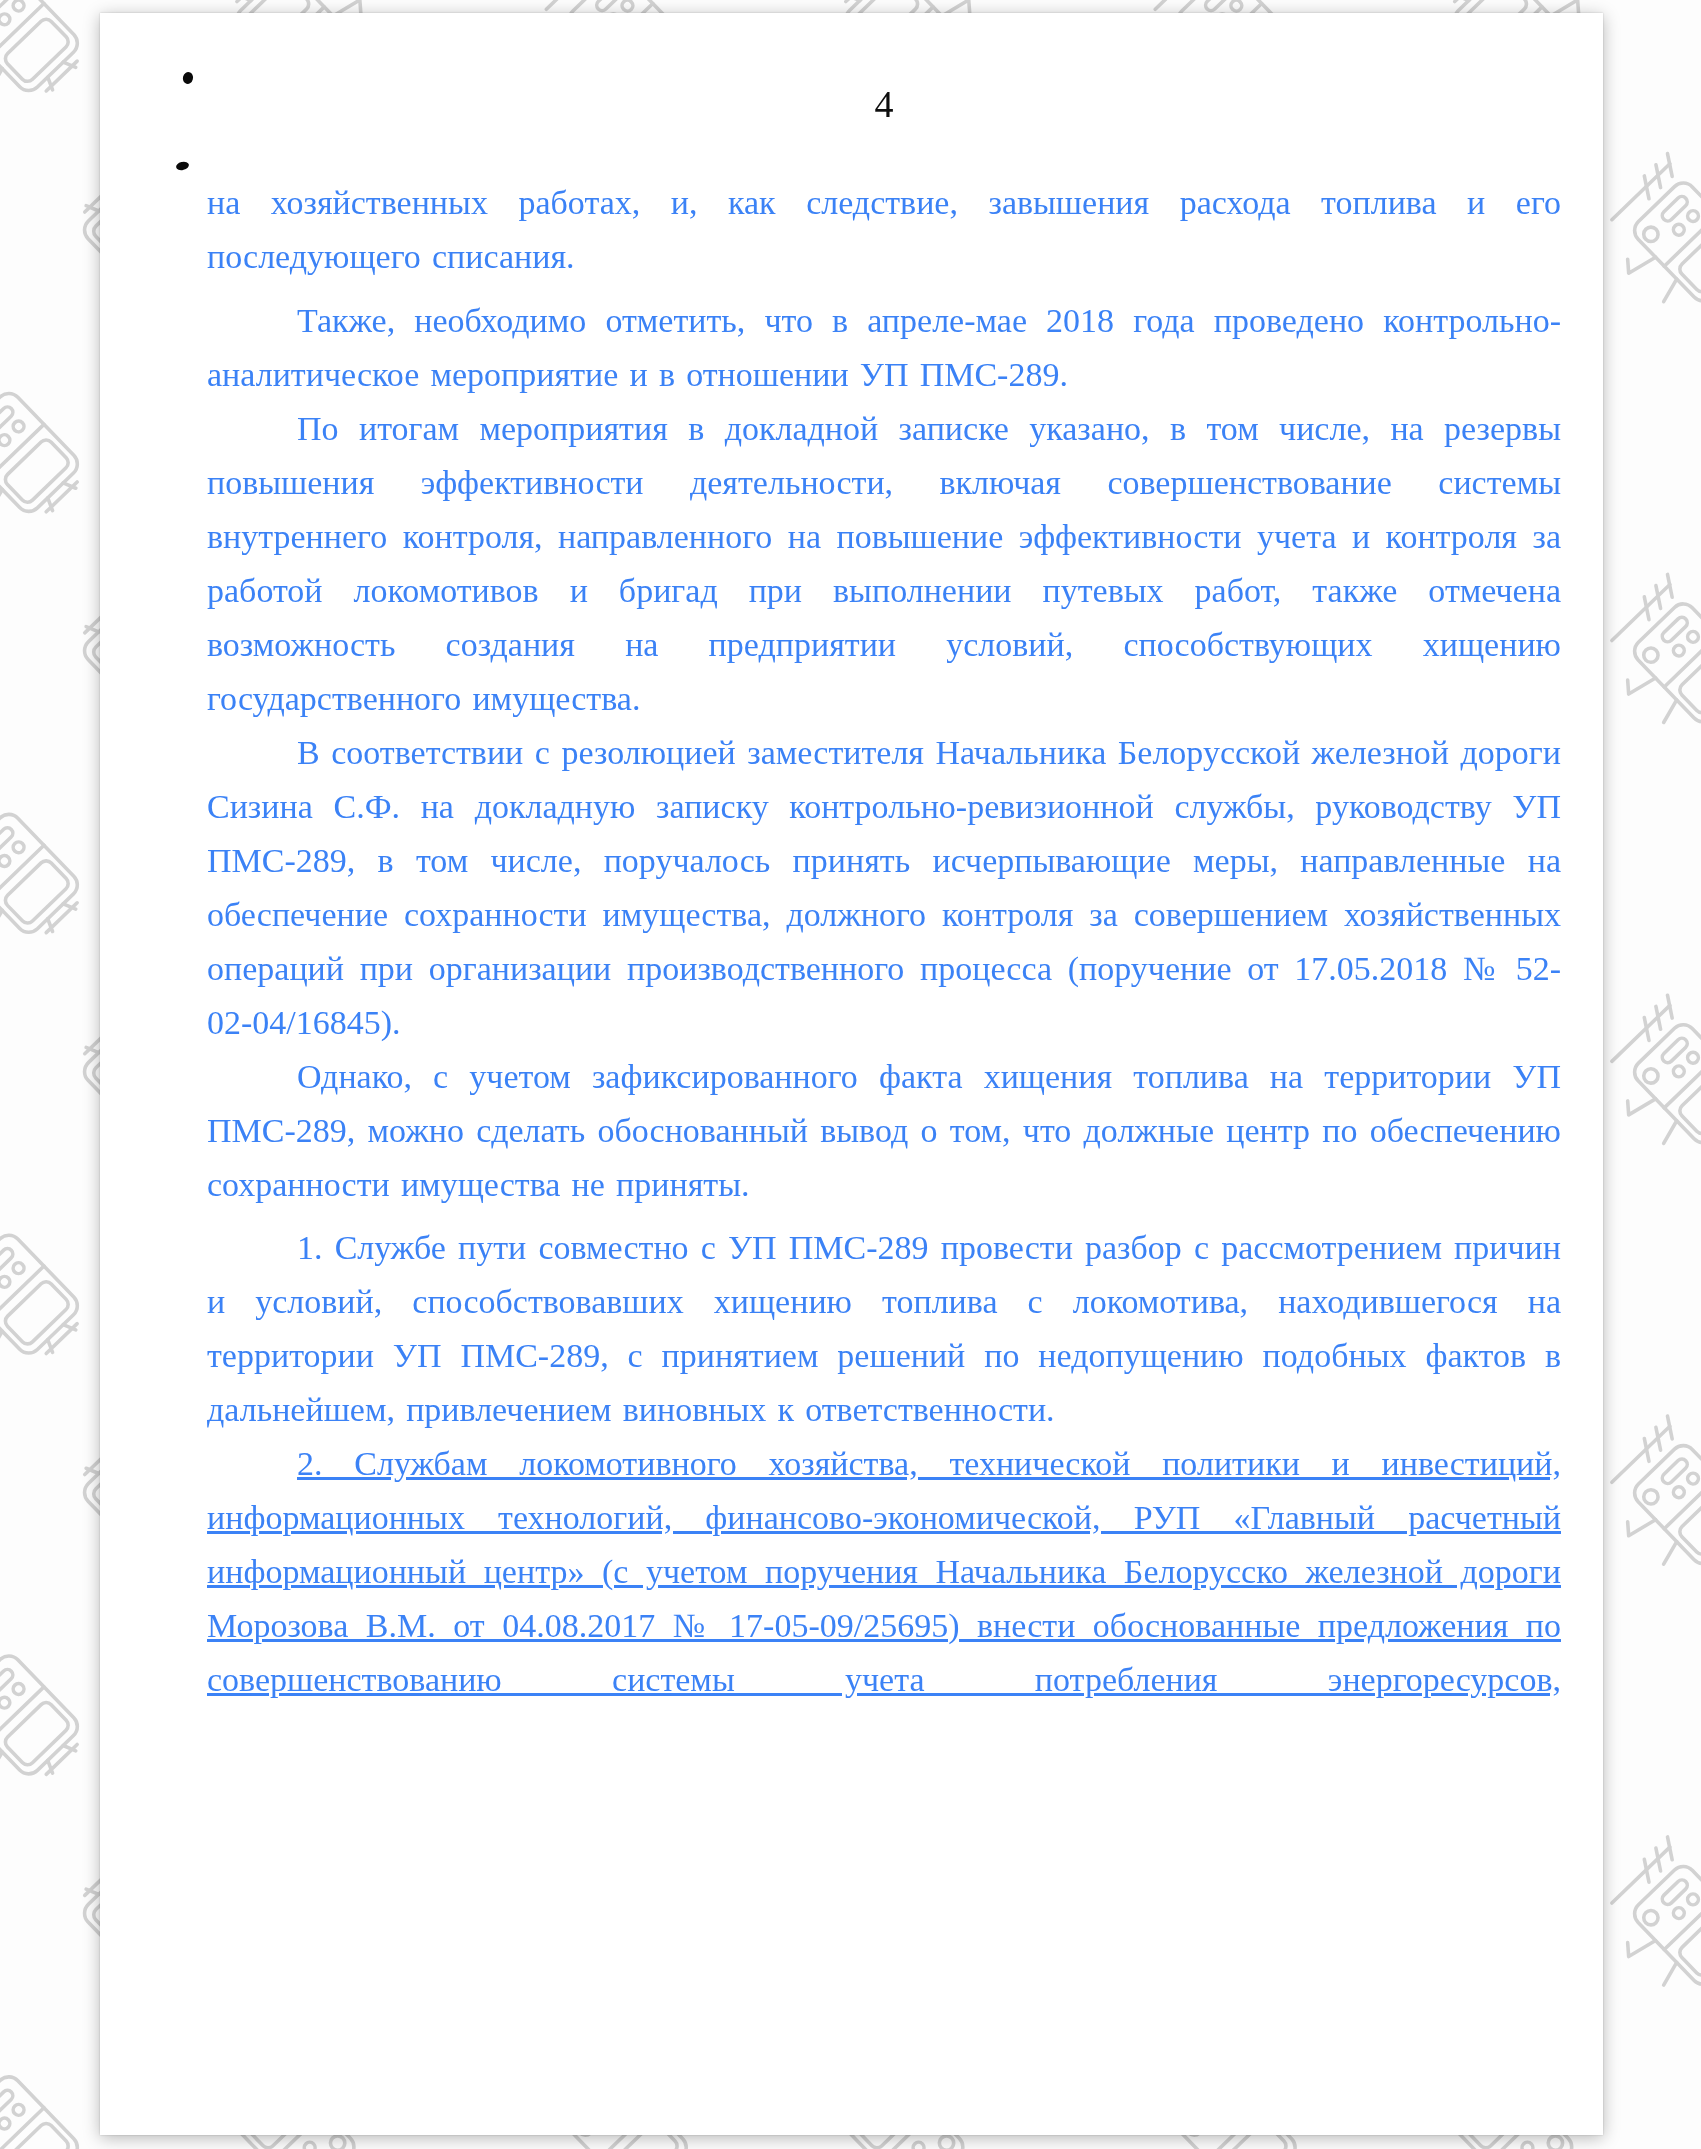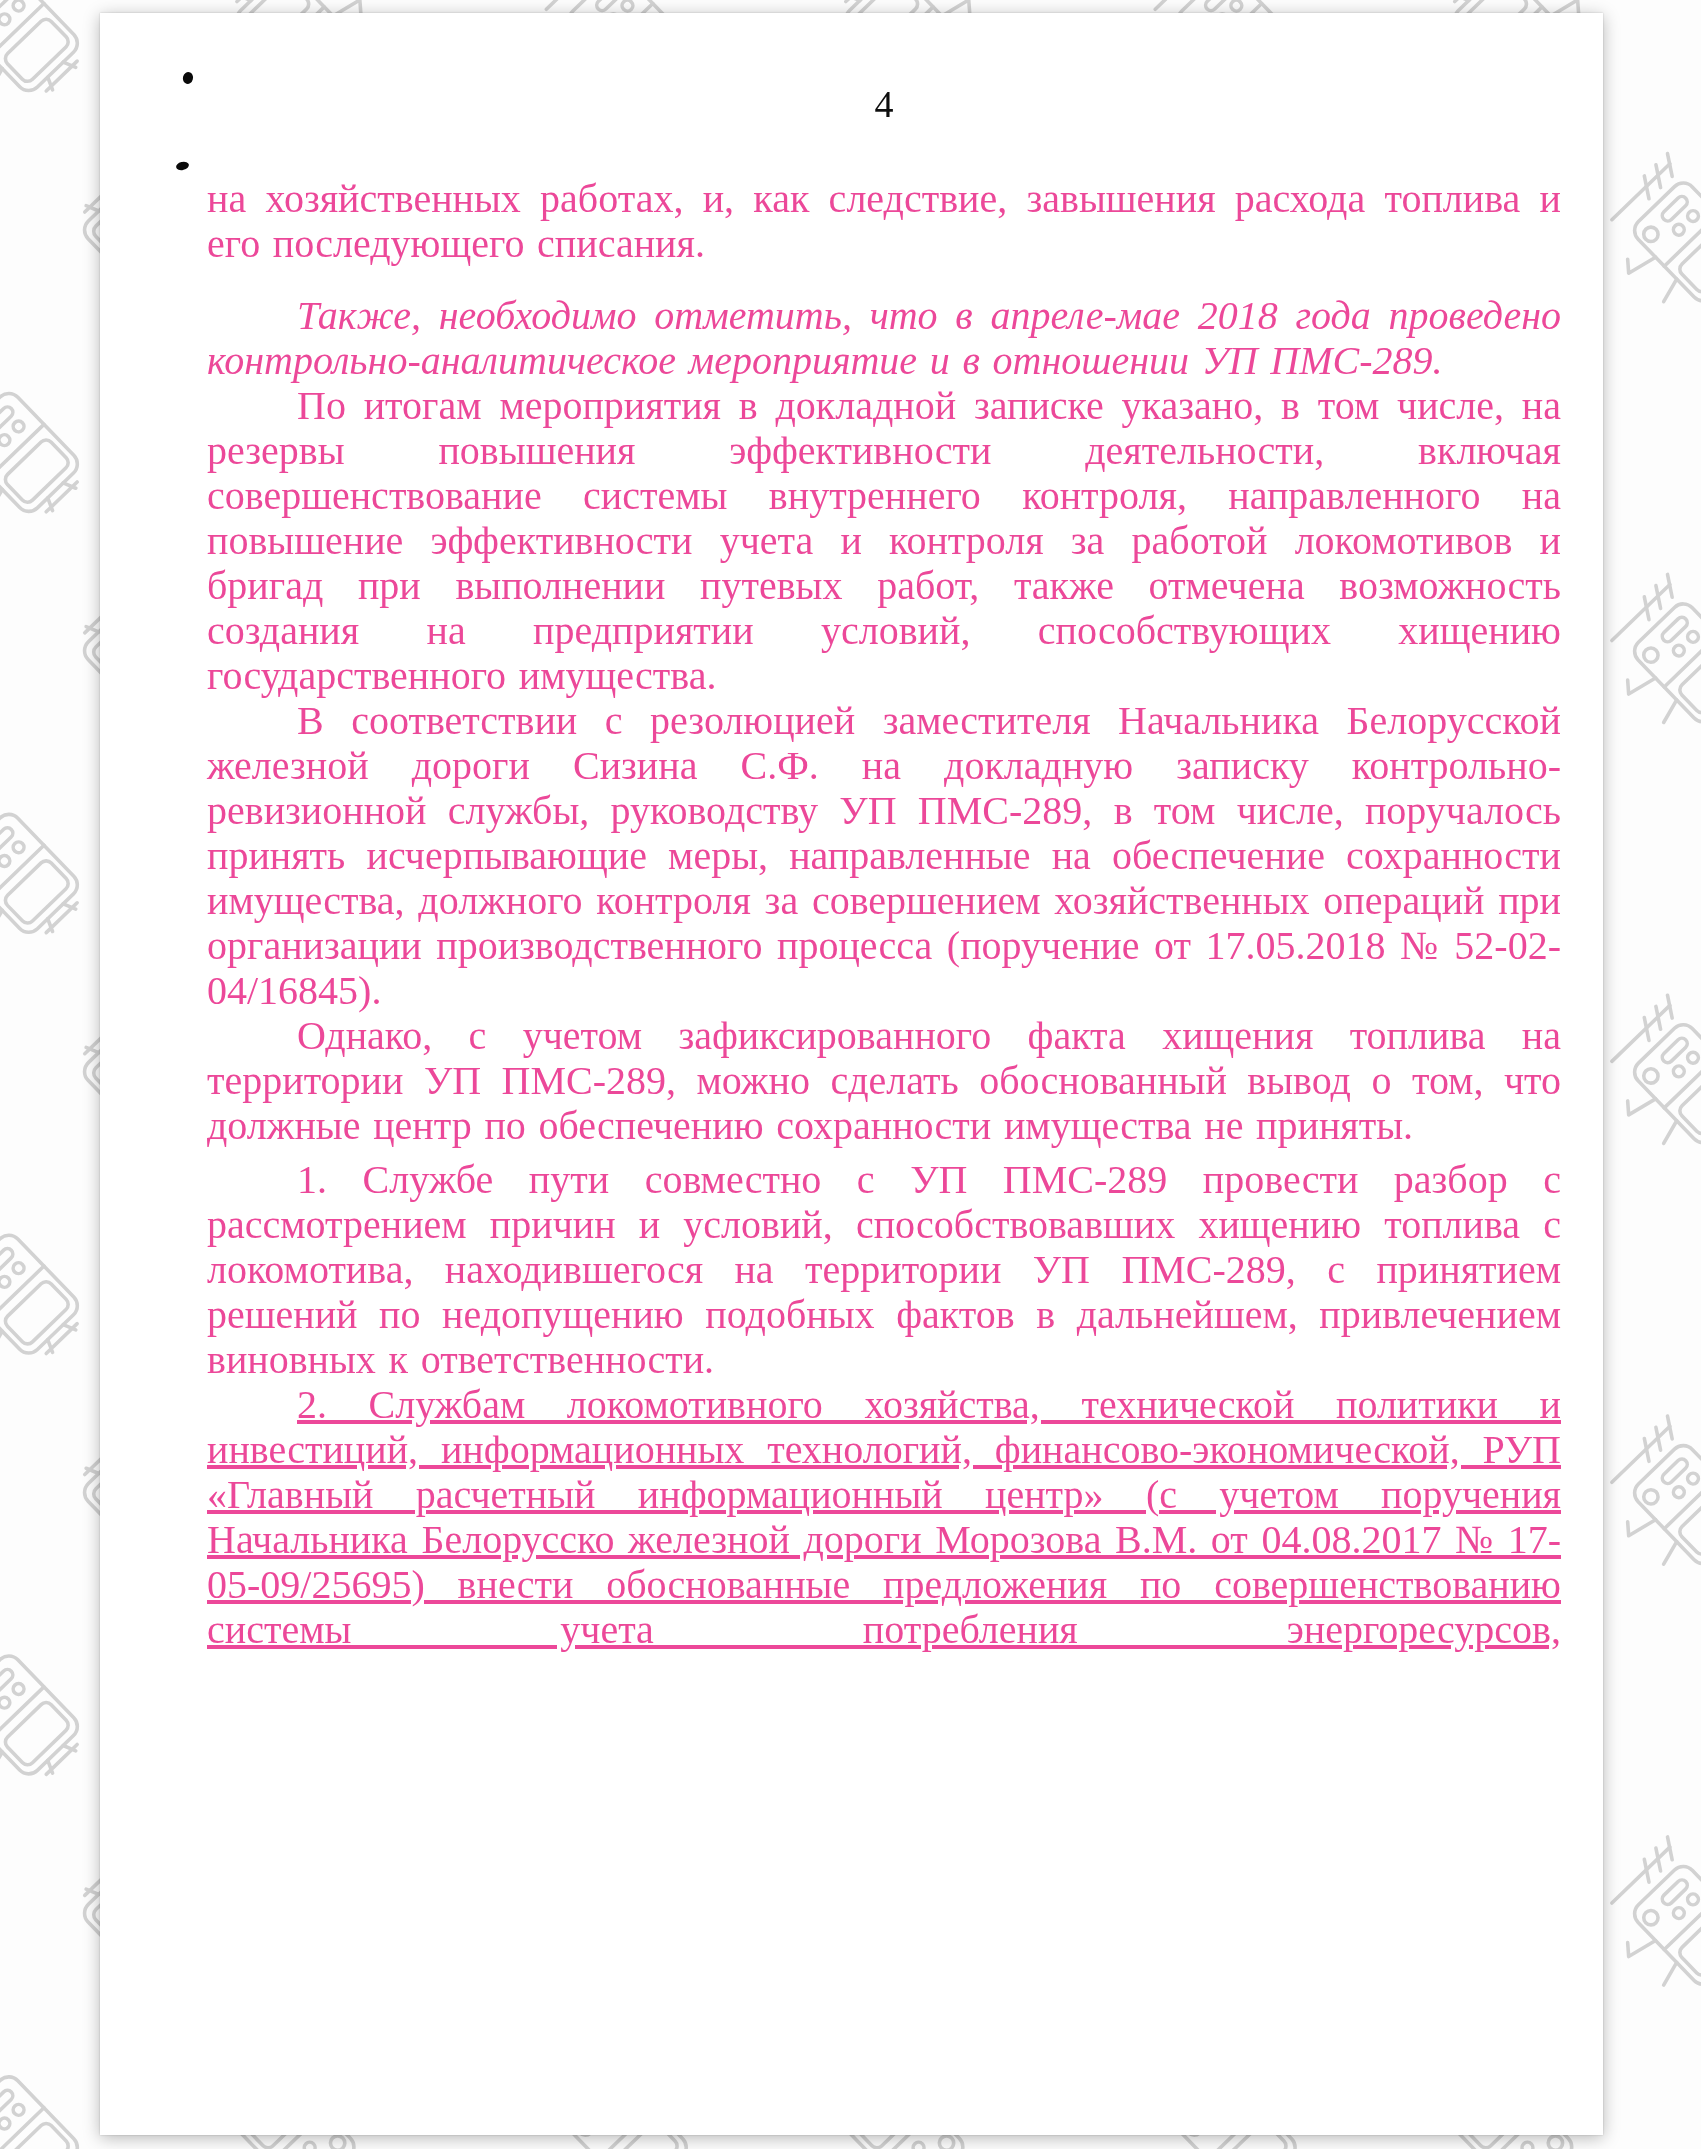--- a/index.html
+++ b/index.html
@@ -37,23 +37,23 @@
   }
   .page-number {
     text-align: center;
     font-size: 38px;
     line-height: 39px;
     color: #0e0e0e;
     margin: 0 0 52px 0;
   }
   .para {
     margin: 0;
-    font-size: 40px;
-    line-height: 45px;
-    color: #ec4899;
+    font-size: 34px;
+    line-height: 54px;
+    color: #3b82f6;
     text-align: justify;
     text-indent: 90px;
     word-spacing: 2.7px;
   }
   .para.no-indent { text-indent: 0; }
   .para.continued { text-align-last: justify; text-decoration: underline; }
   .artifact-dot {
     position: absolute;
     background: #0a0a0a;
     border-radius: 50%;
@@ -168,21 +168,21 @@
 
 <div class="page-sheet">
   <span class="artifact-dot dot-1"></span>
   <span class="artifact-dot dot-2"></span>
 
   <div class="content">
     <div class="page-number">4</div>
 
     <div>
         <p class="para no-indent">на хозяйственных работах, и, как следствие, завышения расхода топлива и его последующего списания.</p>
-        <p class="para" style="margin-top: 27px; font-style: italic;">Также, необходимо отметить, что в апреле-мае 2018 года проведено контрольно-аналитическое мероприятие и в отношении УП ПМС-289.</p>
+        <p class="para" style="margin-top: 10px;">Также, необходимо отметить, что в апреле-мае 2018 года проведено контрольно-аналитическое мероприятие и в отношении УП ПМС-289.</p>
         <p class="para">По итогам мероприятия в докладной записке указано, в том числе, на резервы повышения эффективности деятельности, включая совершенствование системы внутреннего контроля, направленного на повышение эффективности учета и контроля за работой локомотивов и бригад при выполнении путевых работ, также отмечена возможность создания на предприятии условий, способствующих хищению государственного имущества.</p>
         <p class="para">В соответствии с резолюцией заместителя Начальника Белорусской железной дороги Сизина С.Ф. на докладную записку контрольно-ревизионной службы, руководству УП ПМС-289, в том числе, поручалось принять исчерпывающие меры, направленные на обеспечение сохранности имущества, должного контроля за совершением хозяйственных операций при организации производственного процесса (поручение от 17.05.2018 № 52-02-04/16845).</p>
         <p class="para">Однако, с учетом зафиксированного факта хищения топлива на территории УП ПМС-289, можно сделать обоснованный вывод о том, что должные центр по обеспечению сохранности имущества не приняты.</p>
         <p class="para" style="margin-top: 9px;">1. Службе пути совместно с УП ПМС-289 провести разбор с рассмотрением причин и условий, способствовавших хищению топлива с локомотива, находившегося на территории УП ПМС-289, с принятием решений по недопущению подобных фактов в дальнейшем, привлечением виновных к ответственности.</p>
         <p class="para continued">2. Службам локомотивного хозяйства, технической политики и инвестиций, информационных технологий, финансово-экономической, РУП «Главный расчетный информационный центр» (с учетом поручения Начальника Белорусско железной дороги Морозова В.М. от 04.08.2017 № 17-05-09/25695) внести обоснованные предложения по совершенствованию системы учета потребления энергоресурсов,</p>
       </div>
   </div>
 </div>
 
 

